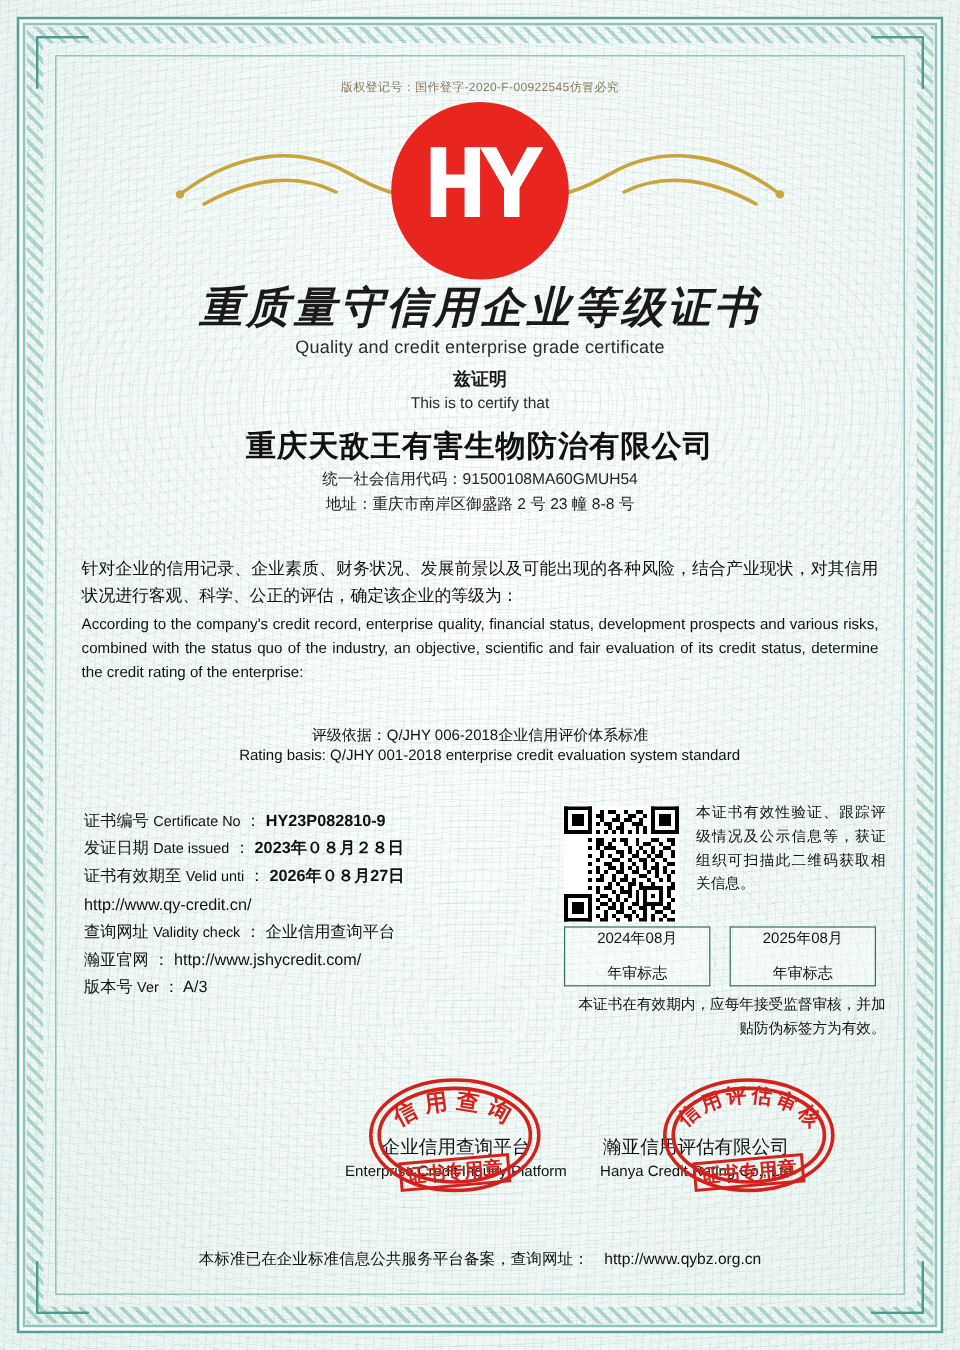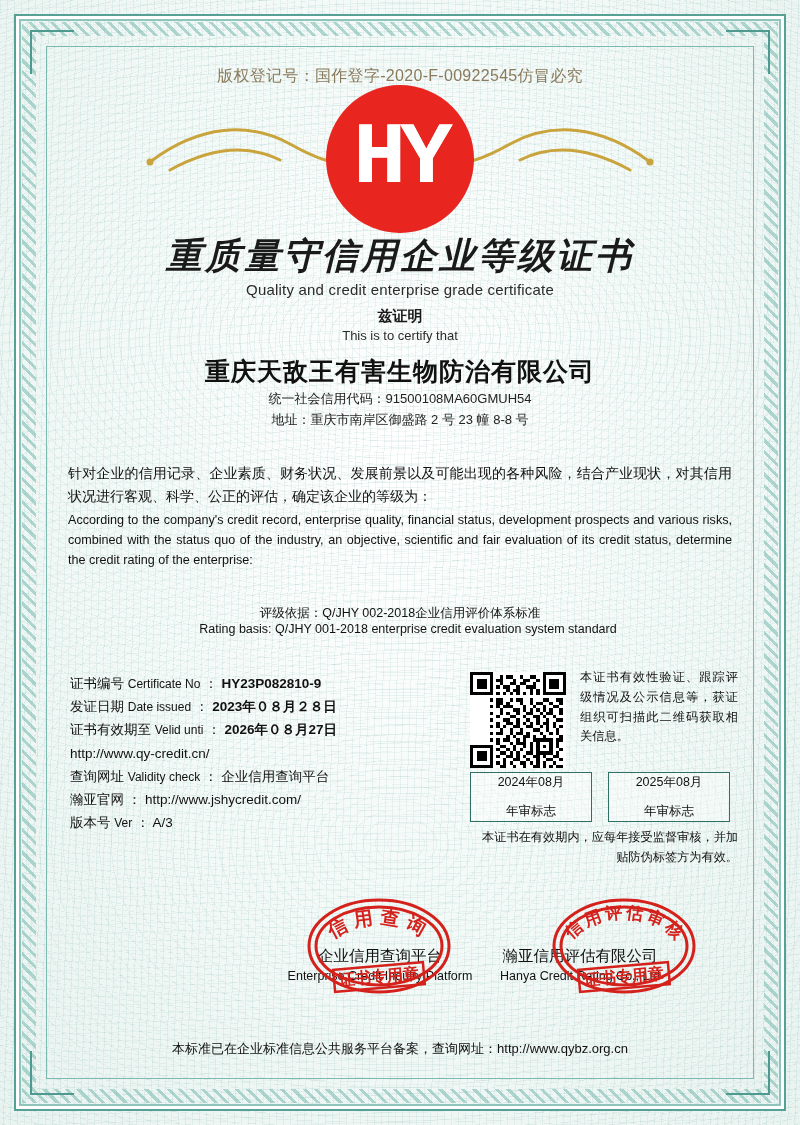--- a/index.html
+++ b/index.html
@@ -54,21 +54,21 @@
   }
   .corner.tl{left:30px;top:30px;border-right:none;border-bottom:none;}
   .corner.tr{right:30px;top:30px;border-left:none;border-bottom:none;}
   .corner.bl{left:30px;bottom:30px;border-right:none;border-top:none;}
   .corner.br{right:30px;bottom:30px;border-left:none;border-top:none;}
 
   .content{position:absolute;inset:0;}
 
   .copyright{
     position:absolute;top:66px;left:0;right:0;text-align:center;
-    font-size:16px;color:#8a7a5c;letter-spacing:.3px;
+    font-size:10px;color:#8a7a5c;letter-spacing:.3px;
   }
 
   
   .flourish{
     position:absolute;top:104px;left:50%;transform:translateX(-50%);
     width:520px;height:90px;
   }
 
   
   .logo-wrap{
@@ -181,21 +181,21 @@
     position:absolute;top:946px;font-size:15.5px;color:#111;text-align:center;width:260px;
   }
   .org .en{display:block;font-size:12.5px;margin-top:2px;}
   .org.left{left:250px;}
   .org.right{left:450px;}
 
   .footer{
     position:absolute;left:0;right:0;top:1040px;text-align:center;
     font-size:13px;color:#111;
   }
-  .footer .url{text-decoration:none;color:#111;}
+  .footer .url{text-decoration:none;color:#111;padding-left:13px;}
 </style>
 </head>
 <body>
 
 <div class="certificate">
 
   <div class="guilloche"></div>
   <div class="wave"></div>
   <div class="border-outer"></div>
   <div class="border-pattern"></div>
@@ -234,21 +234,21 @@
 
     <div class="company">重庆天敌王有害生物防治有限公司</div>
     <div class="credit-code">统一社会信用代码：91500108MA60GMUH54</div>
     <div class="address">地址：重庆市南岸区御盛路 2 号 23 幢 8-8 号</div>
 
     <div class="para">
       <span class="cn">针对企业的信用记录、企业素质、财务状况、发展前景以及可能出现的各种风险，结合产业现状，对其信用状况进行客观、科学、公正的评估，确定该企业的等级为：</span>
       <span class="en">According to the company's credit record, enterprise quality, financial status, development prospects and various risks, combined with the status quo of the industry, an objective, scientific and fair evaluation of its credit status, determine the credit rating of the enterprise:</span>
     </div>
 
-    <div class="basis-cn">评级依据：Q/JHY 002-2018企业信用评价体系标准</div>
+    <div class="basis-cn">评级依据：Q/JHY 006-2018企业信用评价体系标准</div>
     <div class="basis-en">Rating basis: Q/JHY 001-2018 enterprise credit evaluation system standard</div>
 
     <div class="details">
       <div class="row">
         <span class="lbl-cn">证书编号</span>
         <span class="lbl-en">Certificate No</span>
         <span>：</span>
         <span class="val">HY23P082810-9</span>
       </div>
       <div class="row">

